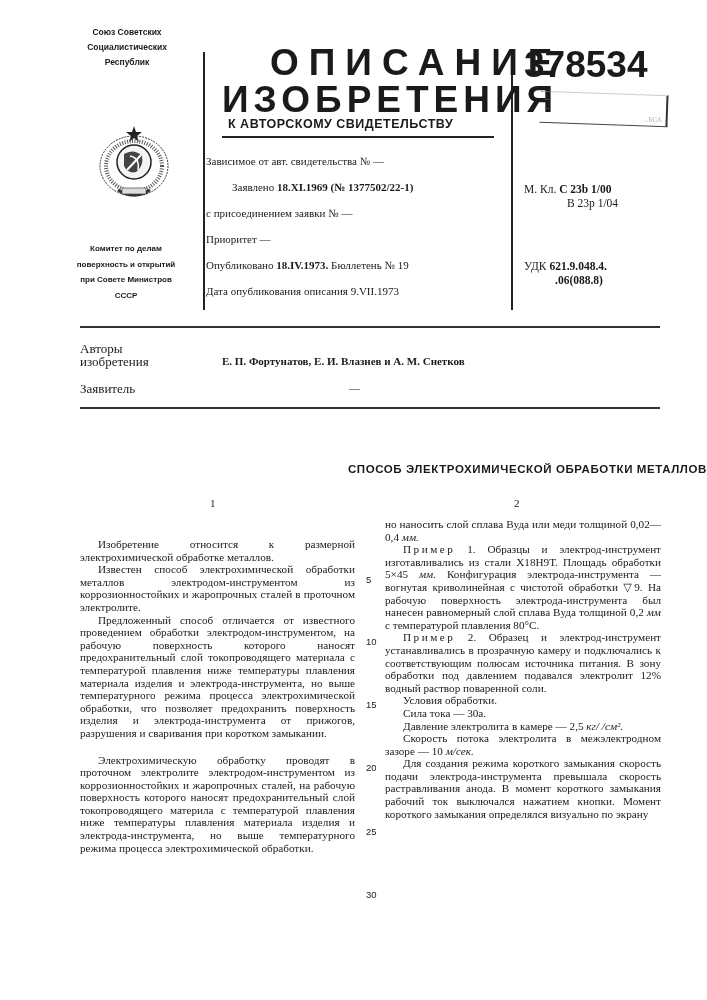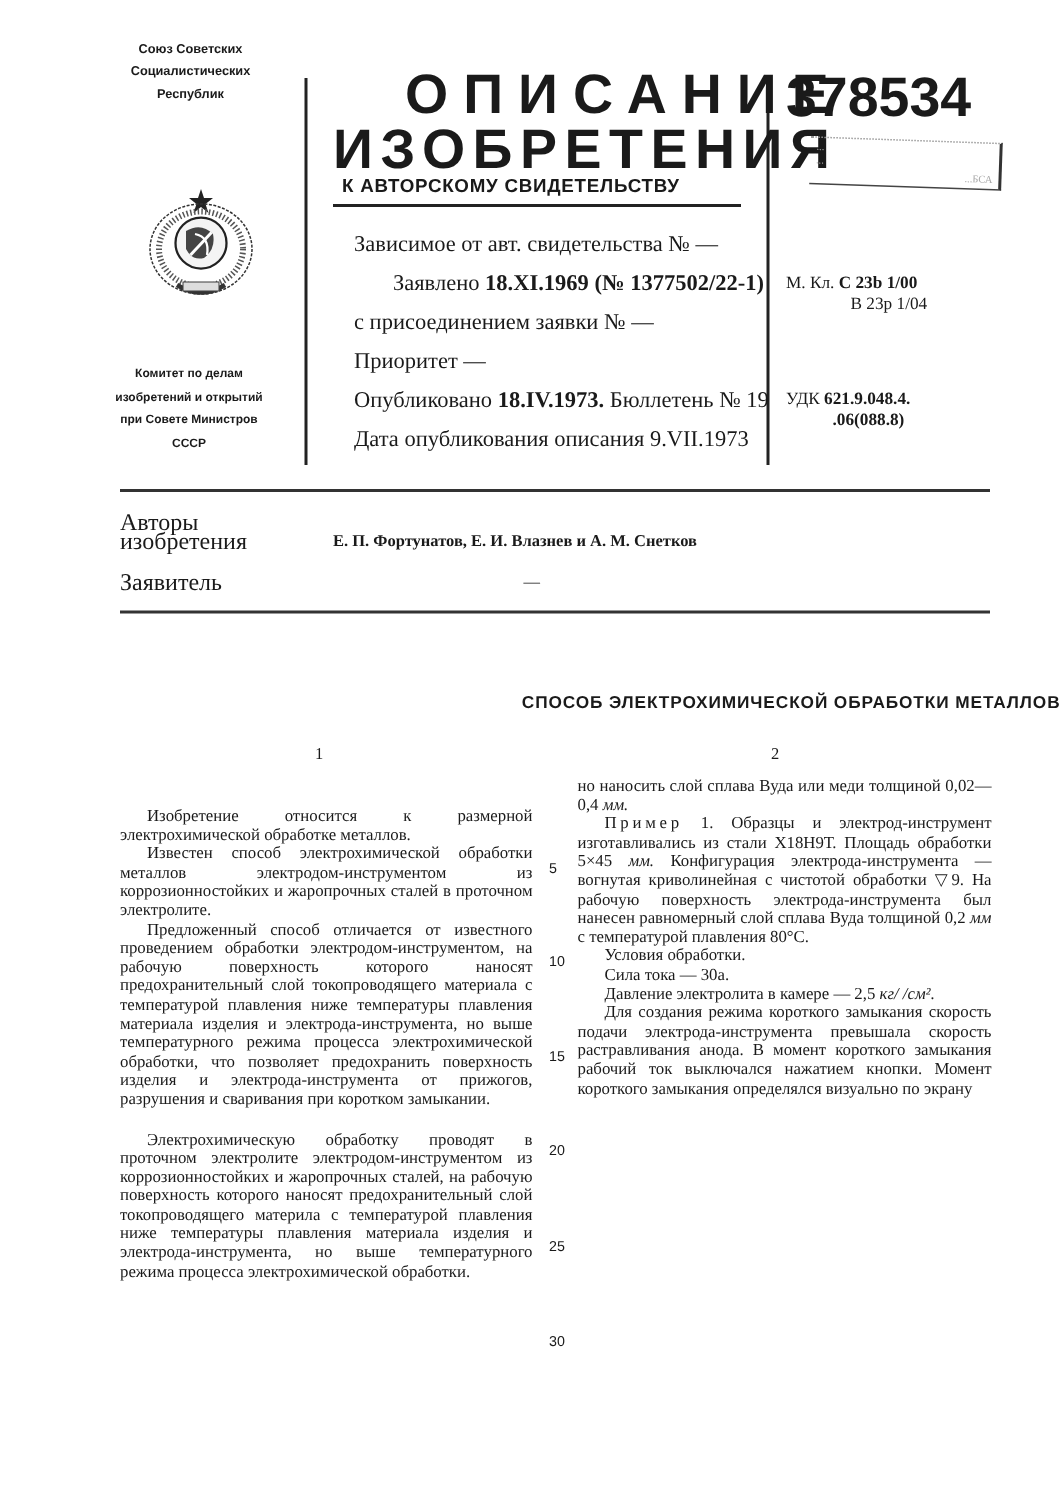--- a/index.html
+++ b/index.html
@@ -9,25 +9,25 @@
   .emblem { left: 94px; top: 122px; width: 80px; height: 80px; }
   .committee { left: 60px; top: 241px; width: 132px; text-align: center; font-family: "Liberation Sans", sans-serif; font-weight: bold; font-size: 8px; line-height: 15.5px; }
   .vline { background: #222; width: 2px; }
   .title1, .title2 { font-family: "Liberation Sans", sans-serif; font-weight: 900; font-size: 37px; letter-spacing: 10px; line-height: 38px; }
   .title1 { left: 222px; top: 44px; margin-left: 48px; }
   .title2 { left: 222px; top: 81px; letter-spacing: 5px; }
   .subtitle { left: 228px; top: 117px; font-family: "Liberation Sans", sans-serif; font-weight: bold; font-size: 12.5px; letter-spacing: 0.5px; }
   .underline { left: 222px; top: 136px; width: 272px; height: 2px; background: #222; }
   .patent-no { left: 524px; top: 44px; font-family: "Liberation Sans", sans-serif; font-weight: 900; font-size: 37px; letter-spacing: 0px; }
   .stamp { left: 540px; top: 93px; width: 128px; height: 32px; border-right: 2px solid #333; border-bottom: 1.5px solid #444; border-top: 1px dotted #999; transform: rotate(2deg); color: #aaa; font-size: 7px; line-height: 9px; padding: 2px 4px; box-sizing: border-box; overflow: hidden; }
-  .meta { left: 236px; font-size: 15px; }
+  .meta { left: 206px; font-size: 11px; }
   .meta b { font-weight: bold; }
   .cls { left: 524px; font-size: 11.5px; }
   .hr { height: 1.5px; background: #333; }
-  .label-col { left: 80px; font-size: 16px; line-height: 13px; }
+  .label-col { left: 80px; font-size: 13px; line-height: 13px; }
   .authors { left: 222px; top: 355px; font-size: 11px; font-weight: bold; }
   .main-title { left: 0; width: 707px; top: 463px; text-align: right; font-family: "Liberation Sans", sans-serif; font-weight: bold; font-size: 11.5px; letter-spacing: 0.6px; }
   .col-num { font-size: 11px; }
   .col { font-size: 11.2px; line-height: 12.6px; text-align: justify; }
   .col p { margin: 0; }
   .col p.ind { text-indent: 18px; }
   .spaced { letter-spacing: 2.5px; }
   .ln { font-family: "Liberation Sans", sans-serif; font-size: 9.5px; left: 366px; }
   i { font-style: italic; }
 </style>
@@ -49,21 +49,21 @@
     <path d="M30 32 Q40 26 48 34 Q50 44 42 50 Q34 52 30 44 Z" fill="#444"></path>
     <path d="M33 48 L47 33" stroke="#fff" stroke-width="2"></path>
     <path d="M36 34 Q46 36 44 48" stroke="#fff" stroke-width="1.5" fill="none"></path>
     <path d="M24 68 Q40 78 56 68" stroke="#333" stroke-width="3" fill="none"></path>
     <rect x="28" y="66" width="24" height="6" fill="#ddd" stroke="#444" stroke-width="0.7"></rect>
   </svg>
 </div>
 
 <div class="abs committee">
   <div>Комитет по делам</div>
-  <div>изобретений и открытий</div>
+  <div>поверхность и открытий</div>
   <div>при Совете Министров</div>
   <div>СССР</div>
 </div>
 
 <div class="abs vline" style="left:203px; top:52px; height:258px;"></div>
 <div class="abs vline" style="left:511px; top:52px; height:258px;"></div>
 
 <div class="abs title1">ОПИСАНИЕ</div>
 <div class="abs title2">ИЗОБРЕТЕНИЯ</div>
 <div class="abs subtitle">К АВТОРСКОМУ СВИДЕТЕЛЬСТВУ</div>
@@ -129,17 +129,19 @@
 <div class="abs ln" style="top:574px;">5</div>
 <div class="abs ln" style="top:636px;">10</div>
 <div class="abs ln" style="top:699px;">15</div>
 <div class="abs ln" style="top:762px;">20</div>
 <div class="abs ln" style="top:826px;">25</div>
 <div class="abs ln" style="top:889px;">30</div>
 
 <div class="abs col" style="left:385px; top:518px; width:276px;">
   <p><span>но наносить слой сплава Вуда или меди толщиной 0,02—0,4</span> <i>мм.</i></p>
   <p class="ind"><span class="spaced">Пример</span> <span>1. Образцы и электрод-инструмент изготавливались из стали Х18Н9Т. Площадь обработки 5×45</span> <i>мм.</i> <span>Конфигурация электрода-инструмента — вогнутая криволинейная с чистотой обработки ▽9. На рабочую поверхность электрода-инструмента был нанесен равномерный слой сплава Вуда толщиной 0,2</span> <i>мм</i> <span>с температурой плавления 80°С.</span></p>
+  <p class="ind"><span class="spaced">Пример</span> <span>2. Образец и электрод-инструмент устанавливались в прозрачную камеру и подключались к соответствующим полюсам источника питания. В зону обработки под давлением подавался электролит 12% водный раствор поваренной соли.</span></p>
   <p class="ind">Условия обработки.</p>
   <p class="ind">Сила тока — 30а.</p>
   <p class="ind"><span>Давление электролита в камере — 2,5</span> <i>кг/ /см².</i></p>
+  <p class="ind"><span>Скорость потока электролита в межэлектродном зазоре — 10</span> <i>м/сек.</i></p>
   <p class="ind">Для создания режима короткого замыкания скорость подачи электрода-инструмента превышала скорость растравливания анода. В момент короткого замыкания рабочий ток выключался нажатием кнопки. Момент короткого замыкания определялся визуально по экрану</p>
 </div>
 
 </body></html>

